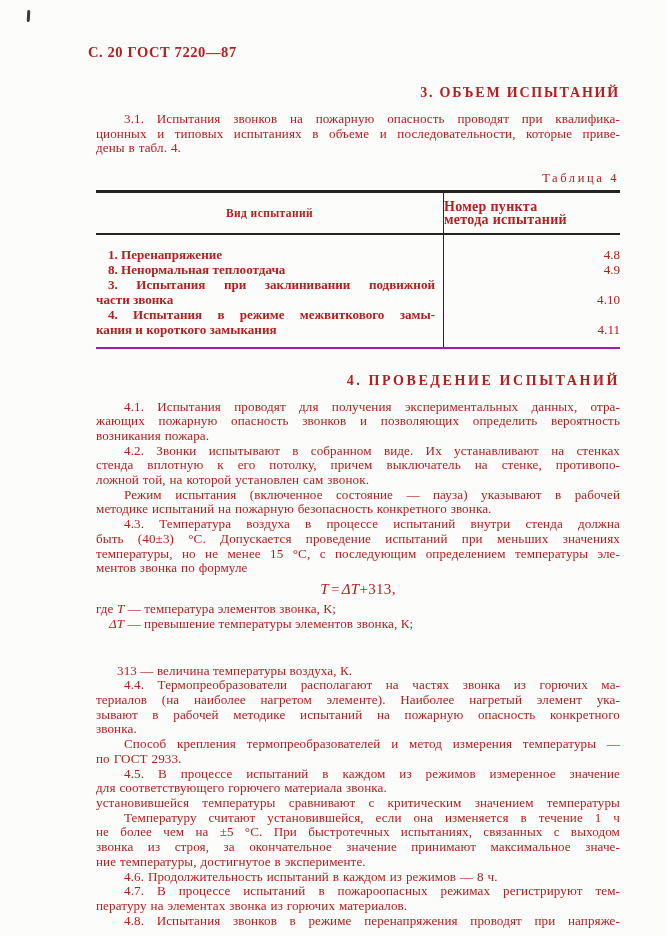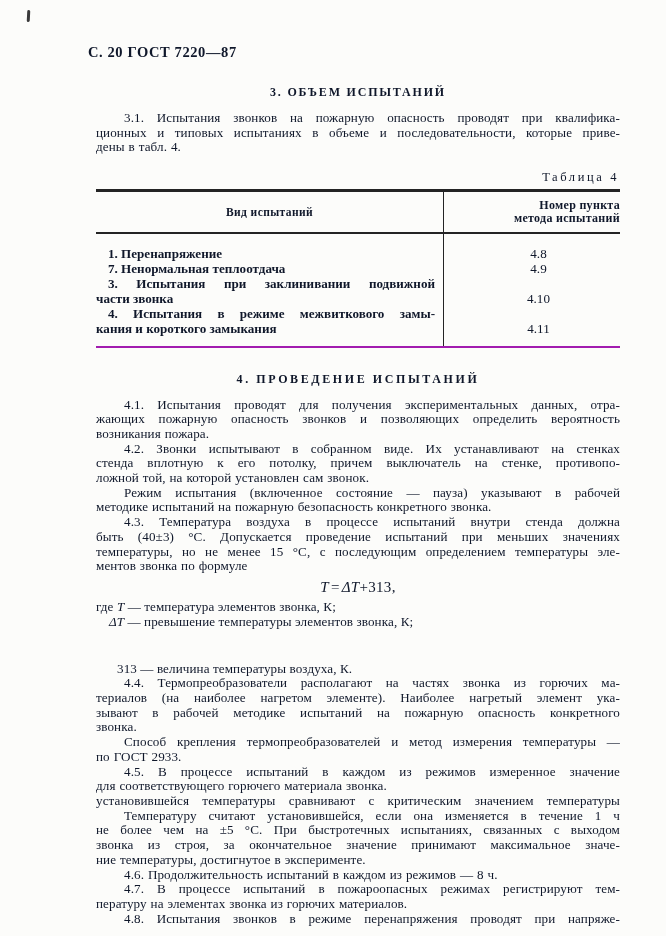--- a/index.html
+++ b/index.html
@@ -4,21 +4,21 @@
 <style>
   html, body { margin: 0; padding: 0; }
   body { background: #e8e8e6; }
   .page {
     position: relative;
     width: 666px;
     height: 936px;
     margin: 0 auto;
     background: #fcfcfa;
     font-family: "Liberation Serif", "DejaVu Serif", serif;
-    color: #0f172a;
+    color: #b91c1c;
     overflow: hidden;
   }
   .ink {
     position: absolute;
     left: 27px;
     top: 10px;
     width: 3px;
     height: 12px;
     background: #3a3a3a;
     border-radius: 2px;
@@ -30,23 +30,23 @@
     top: 44px;
     width: 524px;
   }
   .page-header {
     font-weight: bold;
     font-size: 14.5px;
     letter-spacing: 0.6px;
     margin-left: -8px;
   }
   .sec-title {
-    font-size: 12px;
+    font-size: 14px;
     font-weight: bold;
-    text-align: center;
+    text-align: right;
     letter-spacing: 1.8px;
     margin: 24px 0 0 0;
   }
   .sec-title.sp4 { letter-spacing: 2.6px; }
   .para {
     font-size: 13.1px;
     line-height: 14.7px;
     letter-spacing: 0.1px;
     word-spacing: 0.5px;
   }
@@ -79,23 +79,23 @@
     justify-content: center;
     min-height: 40px;
     font-size: 11.5px;
     font-weight: 600;
     letter-spacing: 0.4px;
   }
   .t4-head .c2 {
     flex: 1;
     display: flex;
     flex-direction: column;
-    align-items: flex-end;
+    align-items: flex-start;
     justify-content: center;
-    font-size: 12px;
+    font-size: 14px;
     font-weight: 600;
     line-height: 13px;
     letter-spacing: 0.3px;
   }
   .t4-body { position: relative; padding: 13px 0 9px 0; }
   .vline {
     position: absolute;
     left: 347px;
     top: 0;
     bottom: 0;
@@ -105,21 +105,21 @@
   .t4-row {
     display: flex;
     align-items: flex-end;
     font-size: 13.1px;
     line-height: 14.9px;
   }
   .row-name { width: 339px; padding-right: 22px; font-weight: bold; }
   .row-name .tl { text-align: justify; text-align-last: justify; }
   .row-name .tl.last { text-align-last: left; }
   .row-name .tl:first-child { text-indent: 12px; }
-  .row-val { flex: 1; text-align: center; }
+  .row-val { flex: 1; text-align: right; }
   .formula {
     text-align: center;
     font-size: 15px;
     line-height: 15px;
     margin: 6px 0 5px 0;
     letter-spacing: 0.3px;
   }
   .it { font-style: italic; }
   .f-eq { padding: 0 2px; }
   .where {
@@ -160,21 +160,21 @@
       <div class="t4-body">
         <div class="vline"></div>
         <div class="t4-row">
           <div class="row-name">
               <div class="tl last">1. Перенапряжение</div>
             </div>
           <div class="row-val">4.8</div>
         </div>
         <div class="t4-row">
           <div class="row-name">
-              <div class="tl last">7. Ненормальная теплоотдача</div>
+              <div class="tl last">8. Ненормальная теплоотдача</div>
             </div>
           <div class="row-val">4.9</div>
         </div>
         <div class="t4-row">
           <div class="row-name">
               <div class="tl">3. Испытания при заклинивании подвижной</div>
               <div class="tl last">части звонка</div>
             </div>
           <div class="row-val">4.10</div>
         </div>

